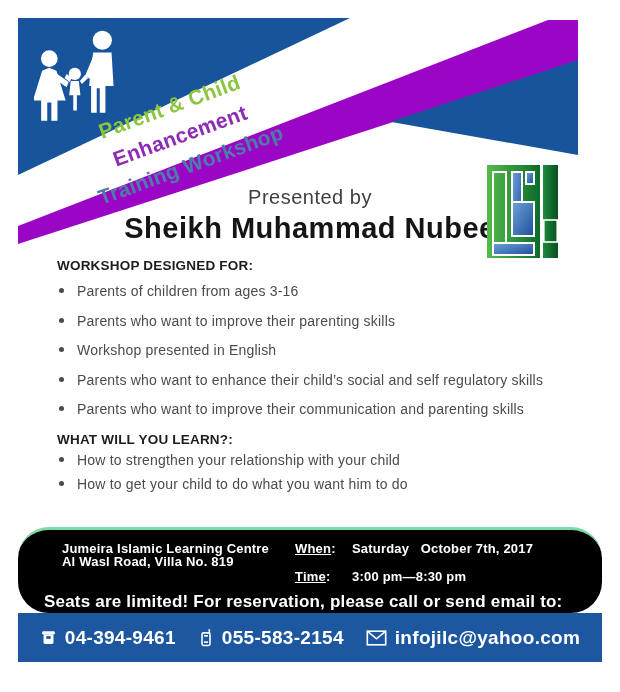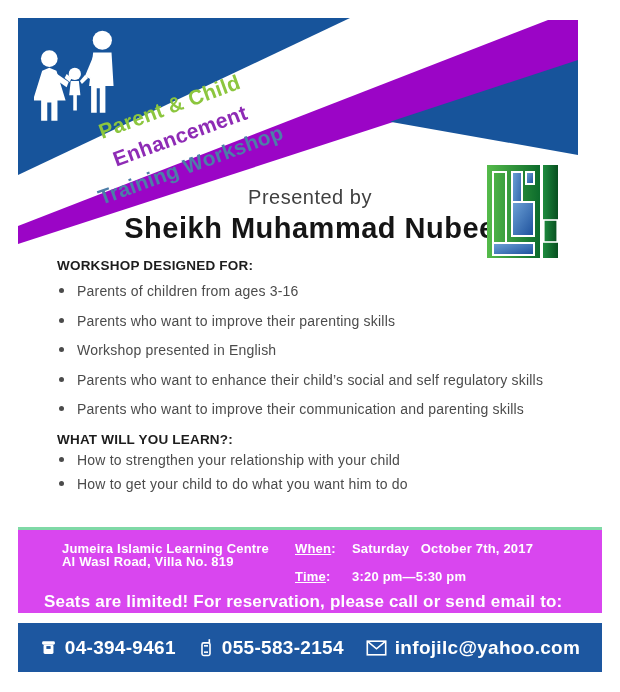--- a/index.html
+++ b/index.html
@@ -78,21 +78,21 @@
   .sched-label .u { text-decoration:underline; }
   .sched-value { white-space:pre-wrap; }
   #seats-note {
     position:absolute; left:26px; top:62px;
     font-size:17px; font-weight:bold; letter-spacing:.2px;
   }
   
   #contact-bar {
     position:absolute; left:18px; top:613px; width:584px; height:49px;
     display:flex; align-items:center; justify-content:center; gap:22px;
-    color:#fff; font-size:19px; font-weight:bold; letter-spacing:.3px;margin-top:10px;
+    color:#fff; font-size:19px; font-weight:bold; letter-spacing:.3px;
   }
   .contact-item { display:flex; align-items:center; gap:8px; }
   .contact-item svg { flex:0 0 auto; }
 </style>
 </head>
 <body>
 
 <div id="page">
 
   <div class="shape" id="banner-blue-tl" style="background-color: rgb(23, 84, 155);"></div>
@@ -161,28 +161,28 @@
     <li><span class="dot"></span><span>Parents who want to enhance their child’s social and self regulatory skills</span></li>
     <li><span class="dot"></span><span>Parents who want to improve their communication and parenting skills</span></li>
   </ul>
 
   <div class="section-heading" id="learn-heading">WHAT WILL YOU LEARN?:</div>
   <ul class="bullets" id="learn-list">
     <li><span class="dot"></span><span>How to strengthen your relationship with your child</span></li>
     <li><span class="dot"></span><span>How to get your child to do what you want him to do</span></li>
   </ul>
 
-  <div id="venue-box" style="background-color: #d946ef;">
+  <div id="venue-box" style="background-color: #000000; border-radius: 31px;">
     <div class="row-text" id="venue-name">Jumeira Islamic Learning Centre</div>
     <div class="row-text" id="venue-address">Al Wasl Road, Villa No. 819</div>
     <div class="row-text" id="when-row">
       <span class="sched-label"><span class="u">When</span>:</span><span class="sched-value">Saturday   October 7th, 2017</span>
     </div>
     <div class="row-text" id="time-row">
-      <span class="sched-label"><span class="u">Time</span>:</span><span class="sched-value">3:20 pm—5:30 pm</span>
+      <span class="sched-label"><span class="u">Time</span>:</span><span class="sched-value">3:00 pm—8:30 pm</span>
     </div>
     <div id="seats-note">Seats are limited! For reservation, please call or send email to:</div>
   </div>
 
   <div id="contact-bar" style="background-color: rgb(29, 87, 160);">
     <span class="contact-item">
       <svg width="17" height="17" viewBox="0 0 24 24" aria-hidden="true">
         <g fill="#ffffff">
           <rect x="3" y="3" width="18" height="5" rx="2"></rect>
           <rect x="5" y="8" width="14" height="13" rx="2"></rect>

